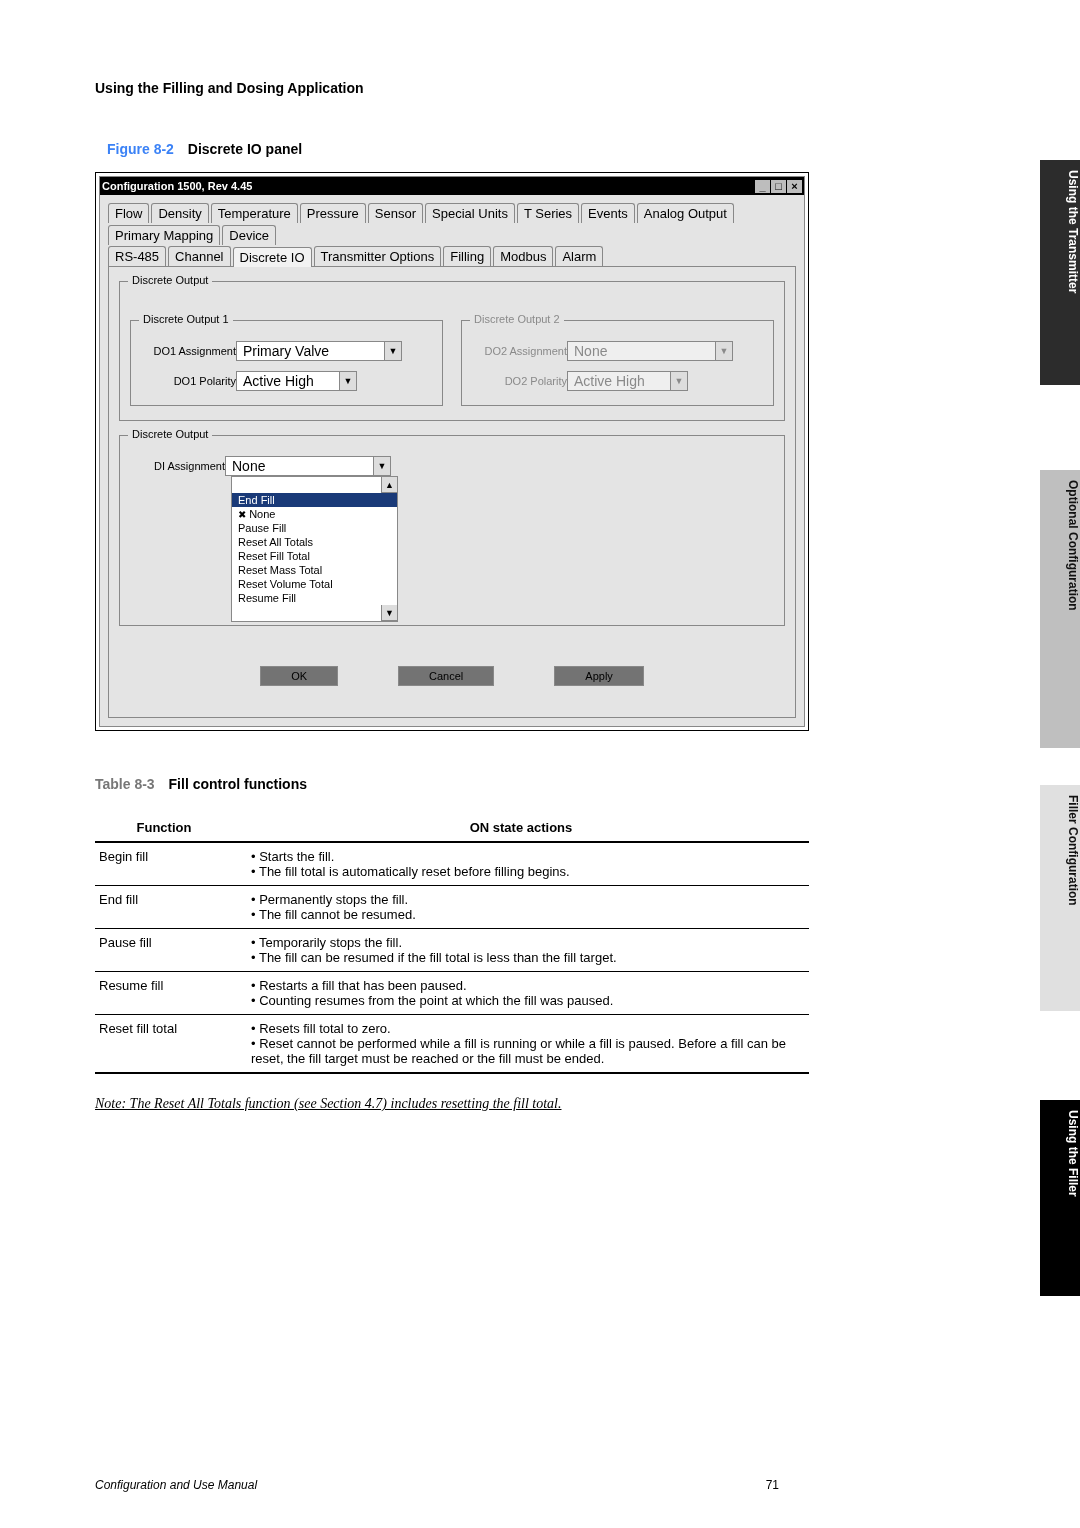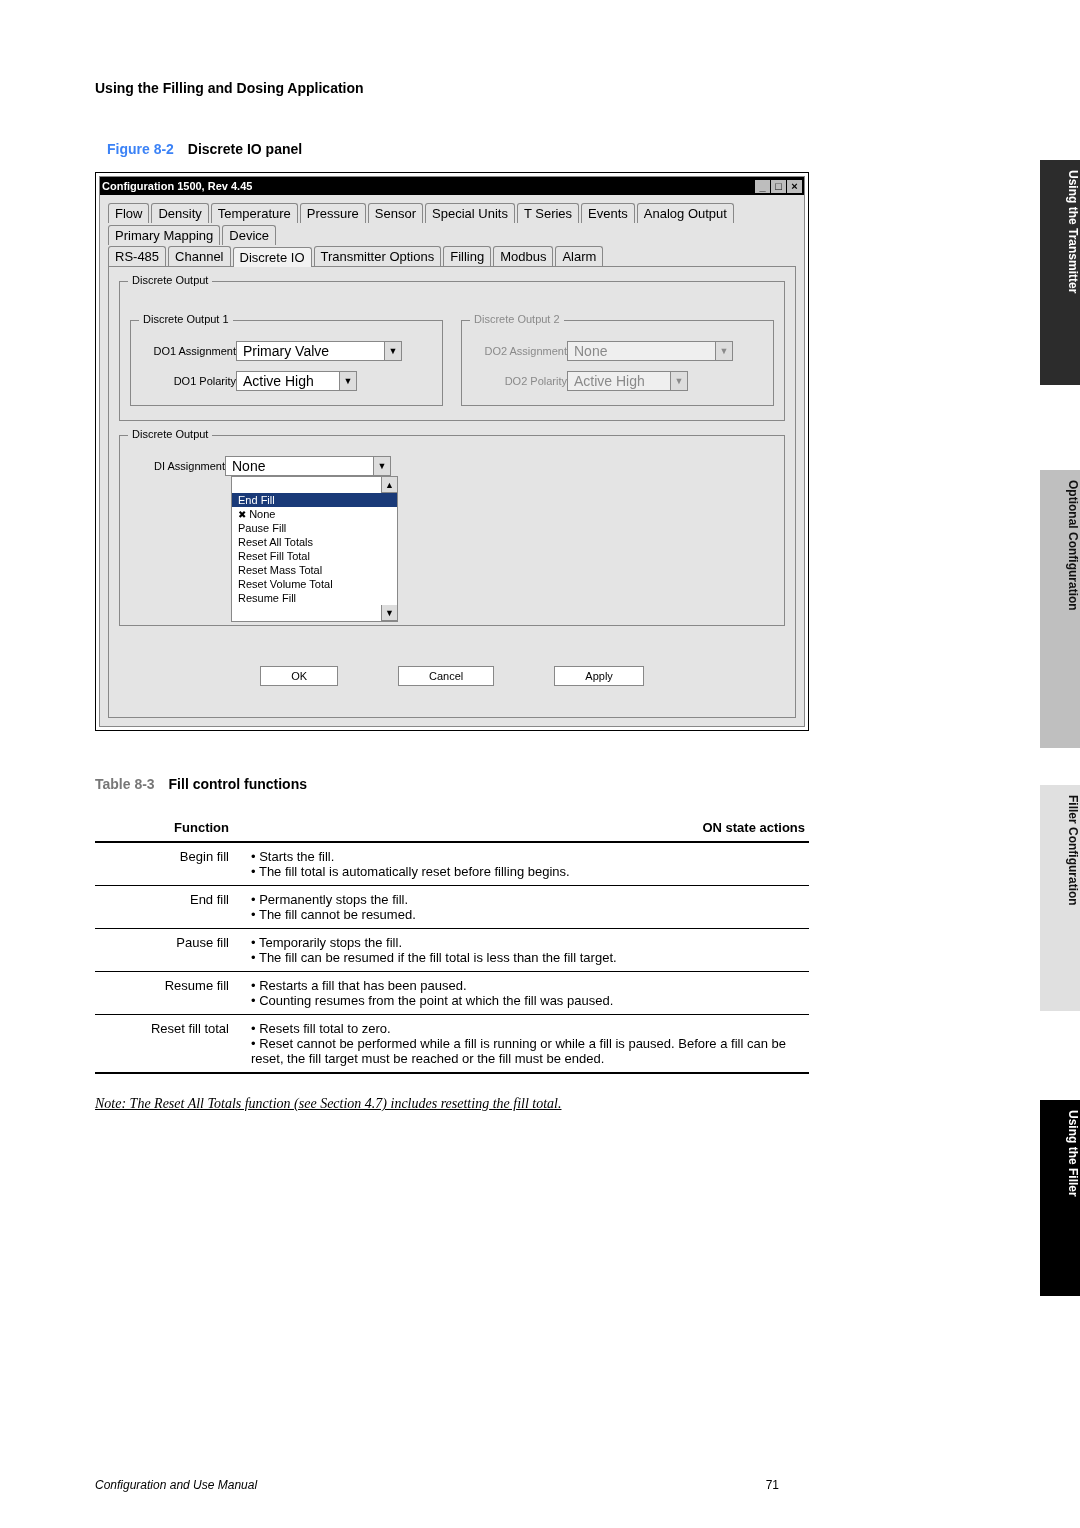--- a/index.html
+++ b/index.html
@@ -91,30 +91,30 @@
 }
 .listdrop .panel .upbtn, .listdrop .panel .dnbtn {
   float:right; width:15px; height:15px; background:#ddd; border-left:1px solid #888; border-bottom:1px solid #888;
   display:flex; align-items:center; justify-content:center; font-size:9px;
 }
 .listdrop .panel .opt { padding: 1px 6px; clear:both; }
 .listdrop .panel .opt.sel { background:#1a3a78; color:#fff; }
 .listdrop .panel .opt.x::before { content:"✖ "; font-size:10px; }
 
 .btnrow { display:flex; gap:60px; justify-content:center; margin-top:40px; margin-bottom:6px; }
-.winbtn { background:#ffffff; border:1px solid #888; padding:3px 30px; font-size:11px; }
+.winbtn { background:#737373; border:1px solid #888; padding:3px 30px; font-size:11px; }
 
 .tbl-title { margin-top: 45px; font-size: 14px; }
 .tbl-title .pre { color:#777; font-weight:bold; }
 .tbl-title .txt { font-weight:bold; margin-left:10px; }
 
 table.func { width: 100%; border-collapse: collapse; margin-top: 22px; font-size: 13px; }
-table.func th { text-align:right; font-weight:bold; border-bottom:2px solid #000; padding: 6px 4px; }
+table.func th { text-align:center; font-weight:bold; border-bottom:2px solid #000; padding: 6px 4px; }
 table.func td { vertical-align: top; border-bottom:1px solid #000; padding: 6px 4px; }
-table.func td:first-child { width: 130px; text-align: right; }
+table.func td:first-child { width: 130px; }
 table.func tr:last-child td { border-bottom:2px solid #000; }
 ul.act { margin:0; padding-left: 14px; list-style:none; }
 ul.act li::before { content:"• "; }
 
 .note { font-style: italic; margin-top: 22px; font-size: 14px; font-family: "Times New Roman", serif; text-decoration: underline; }
 .footer { position:absolute; left:95px; right:85px; bottom:36px;
   display:flex; justify-content:space-between; font-size:12px; font-style:italic; }
 .footer .pg { font-style:normal; }
 </style>
 </head>

